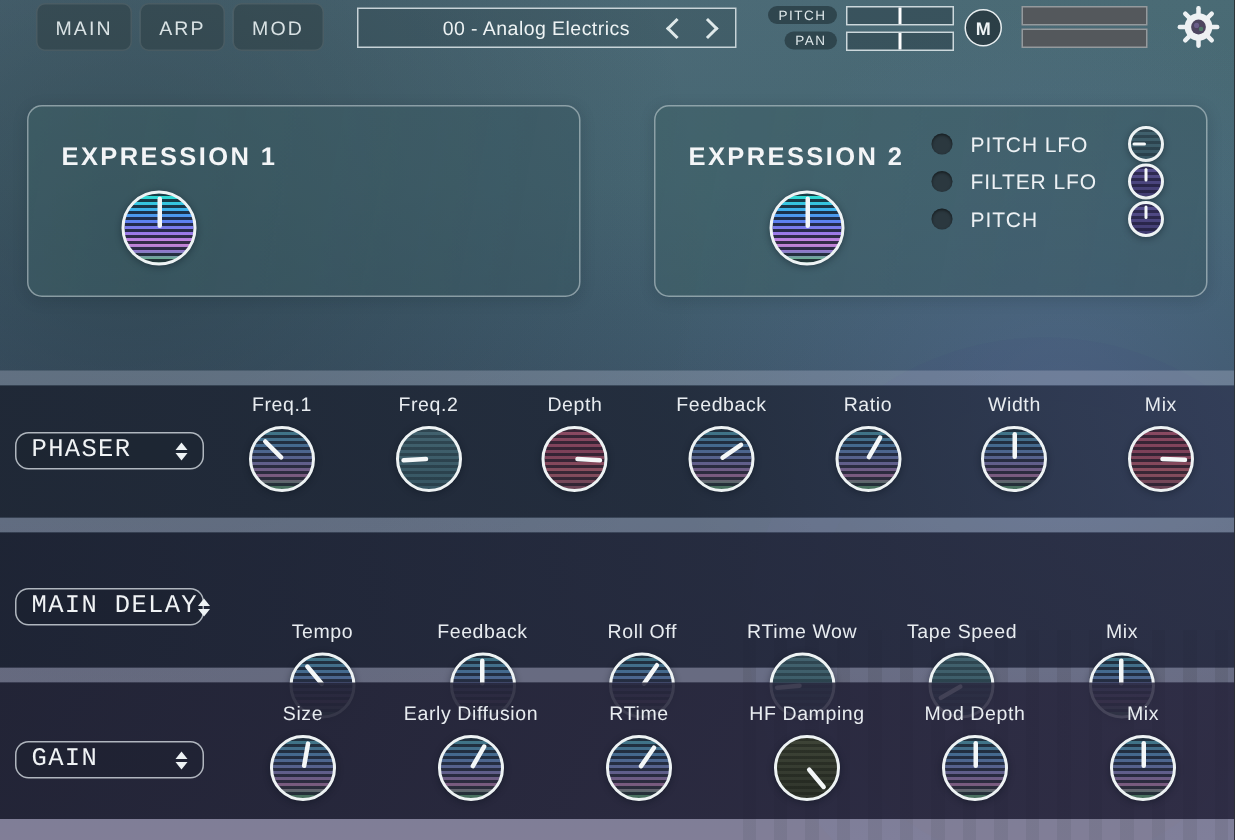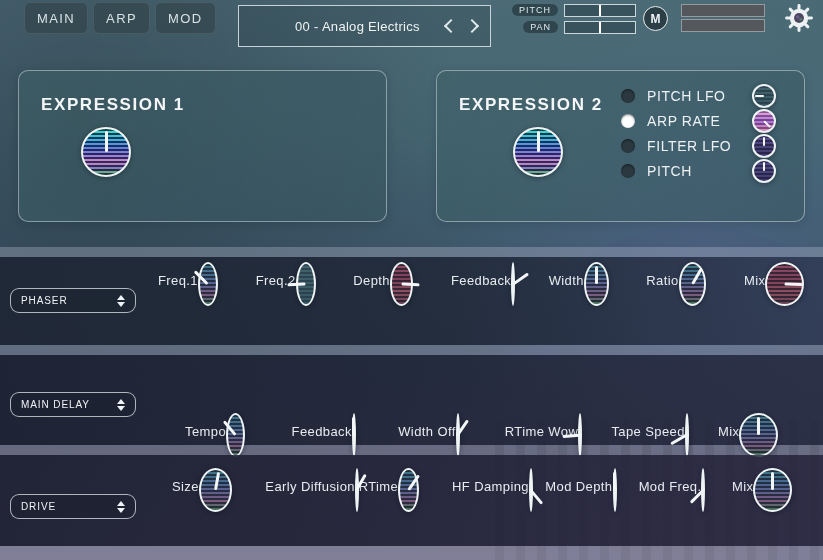--- a/index.html
+++ b/index.html
@@ -13,21 +13,21 @@
   .bg-ring{position:absolute;right:-70px;top:225px;width:310px;height:310px;border-radius:50%;
     border:42px solid rgba(70,80,125,.16);}
   .bg-grille{position:absolute;left:495px;top:420px;width:360px;height:140px;opacity:.28;
     background:repeating-linear-gradient(90deg, rgba(16,18,30,.8) 0 9px, rgba(16,18,30,0) 9px 21px);}
   
   .tabs{position:absolute;left:24px;top:2px;display:flex;gap:5px;align-items:flex-start;}
   .tab{height:30px;padding:0 12px;display:flex;align-items:center;border-radius:6px;cursor:default;
     background:rgba(44,60,64,.5);border:1px solid rgba(255,255,255,.10);
     color:#d9e2e4;font-size:13px;letter-spacing:1.4px;}
   .tab.active{height:34px;background:#2f3c41;border-color:rgba(255,255,255,.05);color:#fff;}
-  .preset{position:absolute;left:238px;top:5px;width:253px;height:42px;box-sizing:border-box;
+  .preset{position:absolute;left:238px;top:5px;width:253px;height:27px;box-sizing:border-box;
     border:1px solid rgba(223,233,236,.85);background:rgba(30,45,52,.18);
     display:flex;align-items:center;}
   .preset-name{flex:1;text-align:center;font-size:13px;color:#eef3f4;padding-left:30px;letter-spacing:.3px;}
   .preset-arrows{display:flex;gap:11px;padding-right:13px;align-items:center;}
   .chev{width:8px;height:8px;border-left:2px solid #dfe9ea;border-bottom:2px solid #dfe9ea;}
   .chev.left{transform:rotate(45deg);}
   .chev.right{transform:rotate(225deg);}
   .pp{position:absolute;left:512px;top:3px;}
   .pp-row{display:flex;align-items:center;justify-content:flex-end;gap:6px;height:14px;margin-bottom:3px;}
   .pp-label{background:rgba(25,40,46,.55);border-radius:7px;color:#dfe8ea;font-size:9px;
@@ -67,21 +67,21 @@
   .pal-violet{background-image:
     repeating-linear-gradient(180deg, rgba(30,24,52,.6) 0 2px, rgba(30,24,52,0) 2px 4px),
     linear-gradient(180deg,#a87ae0 4%,#8a5fd0 52%,#b07ac8 96%);}
   .pal-pink{background-image:
     repeating-linear-gradient(180deg, rgba(40,24,52,.5) 0 2px, rgba(40,24,52,0) 2px 4px),
     linear-gradient(180deg,#e8a2e2 4%,#b372dd 52%,#d98ab8 96%);}
   .pal-indigo{background-image:
     repeating-linear-gradient(180deg, rgba(22,20,44,.6) 0 2px, rgba(22,20,44,0) 2px 4px),
     linear-gradient(180deg,#57508e,#3f3a6e);}
   
-  .exp{position:absolute;top:70px;width:369px;height:152px;border-radius:10px;box-sizing:border-box;
+  .exp{position:absolute;top:70px;width:369px;height:128px;border-radius:10px;box-sizing:border-box;
     border:1px solid rgba(235,242,244,.45);
     background:linear-gradient(100deg, rgba(62,96,102,.55), rgba(56,86,96,.5));
     box-shadow:0 2px 10px rgba(10,20,25,.15);}
   .exp1{left:18px;} .exp2{left:436px;}
   .exp-title{position:absolute;left:22px;top:24px;font-size:17px;font-weight:bold;
     color:#f3f5f7;letter-spacing:1.6px;}
   .big-knob{position:absolute;width:46px;height:46px;top:56px;}
   .exp1 .big-knob{left:62px;} .exp2 .big-knob{left:76px;}
   .slots{position:absolute;left:184px;display:flex;flex-direction:column;}
   .exp1 .slots{top:22px;right:44px;} .exp2 .slots{top:12px;right:28px;}
@@ -93,30 +93,30 @@
   .slot .knob{width:20px;height:20px;flex:0 0 auto;}
   
   .fx{position:absolute;left:0;right:0;}
   .fx1{top:257px;height:88px;background:linear-gradient(90deg,rgba(30,38,52,.93) 0%,rgba(33,42,58,.9) 55%,rgba(47,56,82,.82) 100%);}
   .fx2{top:355px;height:90px;background:linear-gradient(90deg,rgba(28,34,50,.93),rgba(40,44,66,.85));}
   .fx3{top:455px;height:91px;background:linear-gradient(90deg,rgba(32,34,52,.93),rgba(44,42,66,.86));}
   .fx-select{position:absolute;left:10px;width:126px;height:25px;box-sizing:border-box;border-radius:9px;
     border:1.5px solid rgba(225,232,238,.75);background:rgba(18,26,36,.22);
     display:flex;align-items:center;padding:0 10px;}
   .fx1 .fx-select{top:31px;} .fx2 .fx-select{top:37px;} .fx3 .fx-select{top:39px;}
-  .fx-select .sel-lbl{flex:1;font-size:10px;color:#f0f3f5;letter-spacing:.9px;white-space:nowrap;}
+  .fx-select .sel-lbl{flex:1;font-size:17px;color:#f0f3f5;letter-spacing:.9px;white-space:nowrap;font-family:Liberation Mono, monospace;}
   .updown{display:flex;flex-direction:column;gap:2px;}
   .updown i{display:block;width:0;height:0;border-left:4.5px solid transparent;border-right:4.5px solid transparent;}
   .updown .up{border-bottom:5px solid #eef3f5;}
   .updown .dn{border-top:5px solid #eef3f5;}
   .kstrip{position:absolute;display:flex;justify-content:space-between;}
   .fx1 .kstrip{left:158px;right:19px;top:5px;}
   .fx2 .kstrip{left:185px;right:45px;top:11px;margin-top:47px;}
   .fx3 .kstrip{left:172px;right:31px;top:13px;}
-  .kcell{width:60px;display:flex;flex-direction:row;align-items:center;}
+  .kcell{width:60px;display:flex;flex-direction:column;align-items:center;}
   .klabel{font-size:13px;color:#e8ecf0;letter-spacing:.4px;white-space:nowrap;height:17px;margin-bottom:5px;}
   .kcell .knob{width:40px;height:40px;}
   .divider{position:absolute;left:0;right:0;background:rgba(198,203,222,.30);}
   .d1{top:247px;height:10px;} .d2{top:345px;height:10px;} .d3{top:445px;height:10px;}
   .d4{top:546px;height:14px;background:rgba(205,205,228,.42);}
 </style>
 </head>
 <body>
 
 <div class="app">
@@ -187,25 +187,20 @@
   <div class="exp exp2">
     <div class="exp-title">EXPRESSION 2</div>
     <div class="knob big-knob pal-big" style="--rot: 0deg;"></div>
     <div class="slots">
       <div class="slot">
         <span class="radio"></span>
         <span class="lbl">PITCH LFO</span>
         <span class="knob mini pal-teal" style="--rot: -90deg;"></span>
       </div>
       <div class="slot">
-        <span class="radio on"></span>
-        <span class="lbl">ARP RATE</span>
-        <span class="knob mini pal-pink" style="--rot: 135deg;"></span>
-      </div>
-      <div class="slot">
         <span class="radio"></span>
         <span class="lbl">FILTER LFO</span>
         <span class="knob mini pal-indigo" style="--rot: 0deg;"></span>
       </div>
       <div class="slot">
         <span class="radio"></span>
         <span class="lbl">PITCH</span>
         <span class="knob mini pal-indigo" style="--rot: 0deg;"></span>
       </div>
     </div>
@@ -230,26 +225,26 @@
         </div>
       <div class="kcell">
           <div class="klabel">Depth</div>
           <div class="knob pal-maroon" style="--rot: 93deg;"></div>
         </div>
       <div class="kcell">
           <div class="klabel">Feedback</div>
           <div class="knob pal-stripe" style="--rot: 55deg;"></div>
         </div>
       <div class="kcell">
-          <div class="klabel">Width</div>
-          <div class="knob pal-stripe" style="--rot: 0deg;"></div>
-        </div>
-      <div class="kcell">
           <div class="klabel">Ratio</div>
           <div class="knob pal-stripe" style="--rot: 30deg;"></div>
+        </div>
+      <div class="kcell">
+          <div class="klabel">Width</div>
+          <div class="knob pal-stripe" style="--rot: 0deg;"></div>
         </div>
       <div class="kcell">
           <div class="klabel">Mix</div>
           <div class="knob pal-maroon" style="--rot: 92deg;"></div>
         </div>
     </div>
   </div>
 
   <div class="fx fx2">
     <div class="fx-select">
@@ -262,41 +257,41 @@
     <div class="kstrip">
       <div class="kcell">
           <div class="klabel">Tempo</div>
           <div class="knob pal-stripe" style="--rot: -40deg;"></div>
         </div>
       <div class="kcell">
           <div class="klabel">Feedback</div>
           <div class="knob pal-stripe" style="--rot: 0deg;"></div>
         </div>
       <div class="kcell">
-          <div class="klabel">Width Off</div>
+          <div class="klabel">Roll Off</div>
           <div class="knob pal-stripe" style="--rot: 35deg;"></div>
         </div>
       <div class="kcell">
           <div class="klabel">RTime Wow</div>
           <div class="knob pal-teal" style="--rot: -95deg;"></div>
         </div>
       <div class="kcell">
           <div class="klabel">Tape Speed</div>
           <div class="knob pal-teal" style="--rot: -120deg;"></div>
         </div>
       <div class="kcell">
           <div class="klabel">Mix</div>
           <div class="knob pal-stripe" style="--rot: 0deg;"></div>
         </div>
     </div>
   </div>
 
   <div class="fx fx3">
     <div class="fx-select">
-      <span class="sel-lbl">DRIVE</span>
+      <span class="sel-lbl">GAIN</span>
       <span class="updown">
           <i class="up"></i>
           <i class="dn"></i>
         </span>
     </div>
     <div class="kstrip">
       <div class="kcell">
           <div class="klabel">Size</div>
           <div class="knob pal-stripe" style="--rot: 10deg;"></div>
         </div>
@@ -310,22 +305,18 @@
         </div>
       <div class="kcell">
           <div class="klabel">HF Damping</div>
           <div class="knob pal-olive" style="--rot: 140deg;"></div>
         </div>
       <div class="kcell">
           <div class="klabel">Mod Depth</div>
           <div class="knob pal-stripe" style="--rot: 0deg;"></div>
         </div>
       <div class="kcell">
-          <div class="klabel">Mod Freq.</div>
-          <div class="knob pal-teal" style="--rot: -135deg;"></div>
-        </div>
-      <div class="kcell">
           <div class="klabel">Mix</div>
           <div class="knob pal-stripe" style="--rot: 0deg;"></div>
         </div>
     </div>
   </div>
 </div>
 
 </body></html>

